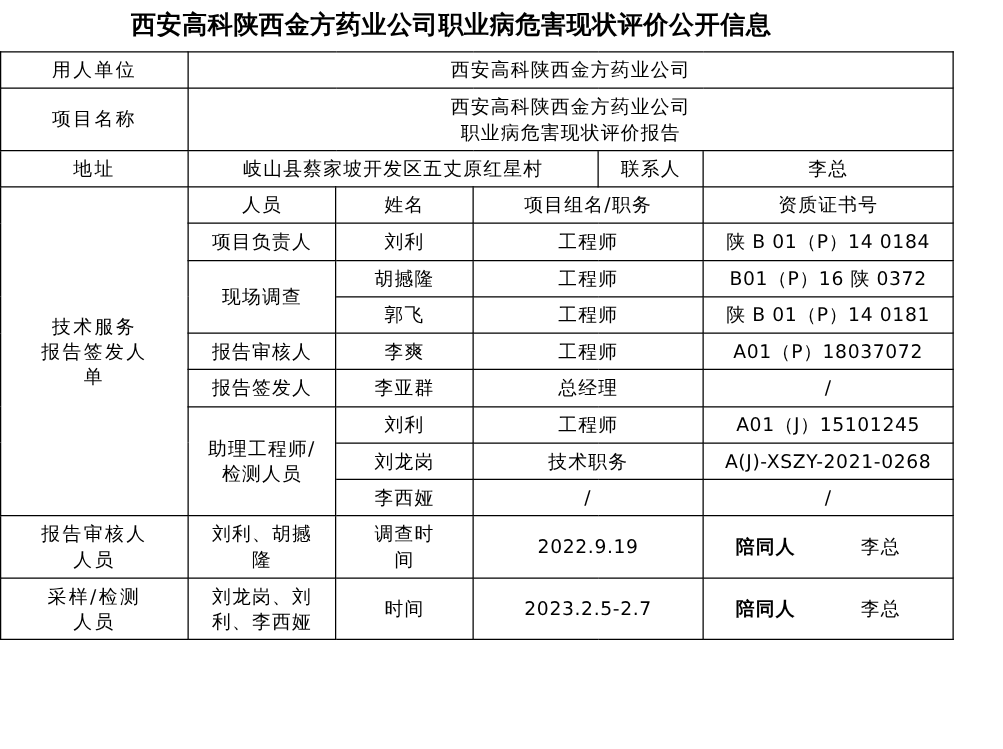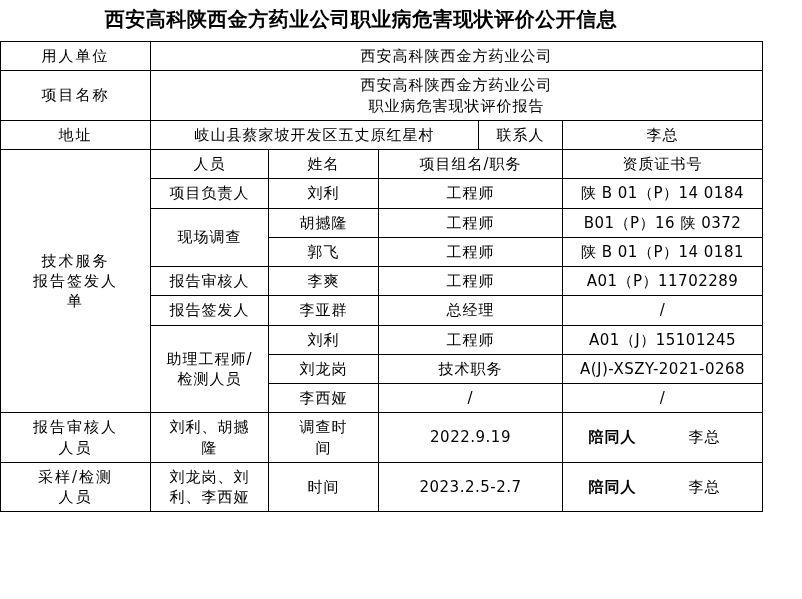--- a/index.html
+++ b/index.html
@@ -136,21 +136,21 @@
       <tr>
         <td class="val">郭飞</td>
         <td class="val" colspan="2">工程师</td>
         <td class="mono">陕 B 01（P）14 0181</td>
       </tr>
 
       <tr>
         <td class="hdr">报告审核人</td>
         <td class="val">李爽</td>
         <td class="val" colspan="2">工程师</td>
-        <td class="mono">A01（P）11702289</td>
+        <td class="mono">A01（P）18037072</td>
       </tr>
 
       <tr>
         <td class="hdr">报告签发人</td>
         <td class="val">李亚群</td>
         <td class="val" colspan="2">总经理</td>
         <td class="mono">/</td>
       </tr>
 
       <tr>

